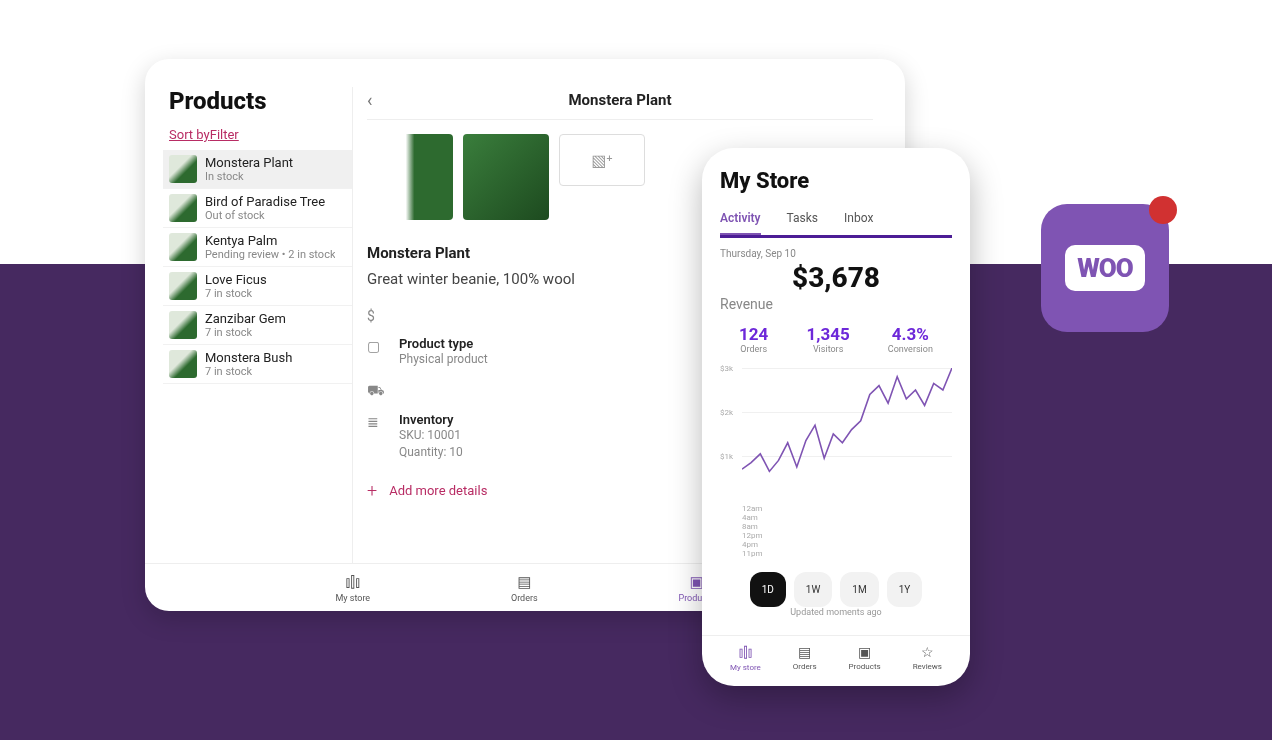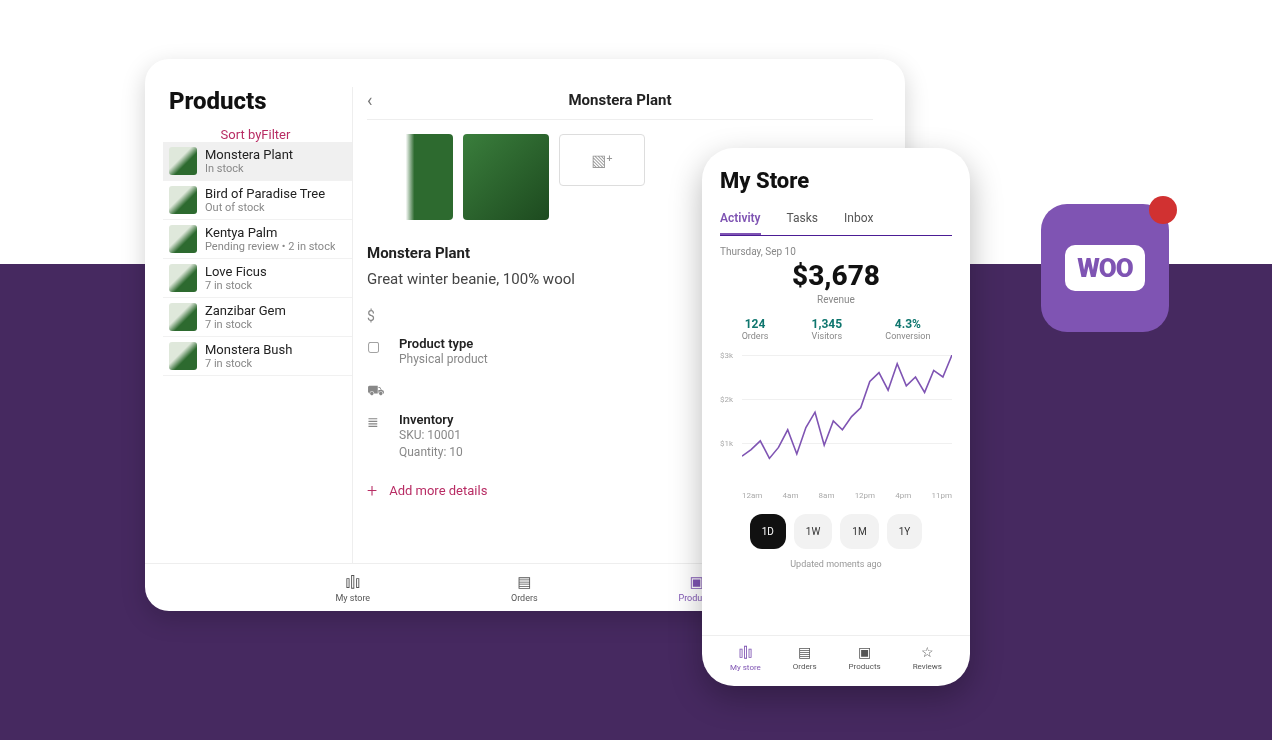--- a/index.html
+++ b/index.html
@@ -4,21 +4,21 @@
 <style>
 * { margin: 0; padding: 0; box-sizing: border-box; font-family: -apple-system, BlinkMacSystemFont, "Segoe UI", Roboto, sans-serif; }
 body { width: 1272px; height: 740px; background: #fff; position: relative; overflow: hidden; }
 .bg-purple { position: absolute; left: 0; right: 0; bottom: 0; top: 264px; background: #462960; }
 
 
 .tablet { position: absolute; left: 145px; top: 59px; width: 760px; height: 552px; background: #fff; border-radius: 24px; box-shadow: 0 8px 24px rgba(0,0,0,0.18); padding: 28px 18px 0; display: flex; flex-direction: column; overflow: hidden; }
 .tablet-body { display: flex; flex: 1; overflow: hidden; }
 .tablet-sidebar { width: 190px; padding-right: 0; border-right: 1px solid #eee; display: flex; flex-direction: column; }
 .products-title { font-size: 24px; font-weight: 800; color: #111; margin-bottom: 8px; padding: 0 2px 0 6px; }
-.sort-row { display: flex; justify-content: center; padding: 4px 10px 0 6px; font-size: 13px; color: #b82c64; }
+.sort-row { display: flex; justify-content: flex-start; padding: 4px 10px 8px 6px; font-size: 13px; color: #b82c64; text-decoration: underline; }
 .product-list { display: flex; flex-direction: column; }
 .product-item { display: flex; align-items: center; padding: 5px 6px; gap: 8px; border-bottom: 1px solid #f1f1f1; cursor: pointer; }
 .product-item.selected { background: #f0f0f0; }
 .thumb { width: 28px; height: 28px; border-radius: 3px; flex-shrink: 0; background: linear-gradient(135deg, #dfe8db 40%, #2d6a2f 60%); }
 .product-info { display: flex; flex-direction: column; overflow: hidden; }
 .product-info .name { font-size: 13px; color: #222; white-space: nowrap; overflow: hidden; text-overflow: ellipsis; }
 .product-info .meta { font-size: 11px; color: #888; }
 
 .tablet-detail { flex: 1; padding: 0 14px; overflow: hidden; }
 .detail-header { display: flex; align-items: center; justify-content: center; position: relative; padding: 4px 0 10px; border-bottom: 1px solid #eee; }
@@ -39,39 +39,39 @@
 .add-more .plus { font-size: 18px; font-weight: 300; }
 
 .tablet-nav { height: 48px; border-top: 1px solid #eee; display: flex; align-items: center; justify-content: space-around; margin: 0 -18px; padding: 0 120px; }
 .tnav { display: flex; flex-direction: column; align-items: center; gap: 2px; font-size: 9px; color: #555; cursor: pointer; }
 .tnav.active { color: #7f54b3; }
 .tnav .ic { font-size: 15px; }
 
 
 .phone { position: absolute; left: 702px; top: 148px; width: 268px; height: 538px; background: #fff; border-radius: 32px; box-shadow: 0 12px 32px rgba(0,0,0,0.28); padding: 20px 18px 10px; display: flex; flex-direction: column; overflow: hidden; }
 .store-title { font-size: 22px; font-weight: 800; color: #111; margin-bottom: 12px; }
-.tabbar { display: flex; gap: 26px; border-bottom: 1px solid #4c1d95; font-size: 12px; }
+.tabbar { display: flex; gap: 26px; border-bottom: 3px solid #4c1d95; font-size: 12px; }
 .tab { padding: 6px 0 8px; color: #555; cursor: pointer; }
 .tab.active { color: #7f54b3; font-weight: 600; border-bottom: 2px solid #7f54b3; }
 .date { text-align: left; font-size: 10px; color: #888; margin-top: 10px; }
 .revenue { text-align: center; font-size: 28px; font-weight: 800; color: #111; margin-top: 2px; }
-.revenue-label { text-align: center; font-size: 10px; color: #888; margin-top: 2px; }
+.revenue-label { text-align: left; font-size: 14px; color: #888; margin-top: 2px; }
 .stats { display: flex; justify-content: space-around; margin-top: 12px; }
 .stat { text-align: center; }
-.stat .val { font-size: 12px; font-weight: 700; color: #0f766e; }
+.stat .val { font-size: 17px; font-weight: 700; color: #6d28d9; }
 .stat .lab { font-size: 9px; color: #888; }
 .chart-area { position: relative; height: 132px; margin-top: 14px; }
 .ylabel { position: absolute; left: 0; font-size: 8px; color: #aaa; }
 .yline { position: absolute; left: 22px; right: 0; height: 1px; background: #f0f0f0; }
 .chart-svg { position: absolute; left: 22px; right: 0; top: 0; bottom: 0; }
-.xlabels { display: flex; justify-content: space-between; font-size: 8px; color: #aaa; padding: 4px 0 0 22px; }
+.xlabels { display: flex; justify-content: space-between; font-size: 8px; color: #aaa; padding: 4px 0 0 22px; flex-direction: column; }
 .range-pills { display: flex; justify-content: center; gap: 8px; margin-top: 14px; }
 .pill { padding: 12px 12px; border-radius: 12px; font-size: 10px; background: #f2f2f2; color: #333; cursor: pointer; }
 .pill.active { background: #111; color: #fff; }
-.updated { text-align: center; font-size: 9px; color: #999; margin-top: 10px; }
+.updated { text-align: center; font-size: 9px; color: #999; }
 .phone-nav { display: flex; justify-content: space-around; border-top: 1px solid #eee; margin: auto -18px 0; padding: 8px 12px 4px; }
 .pnav { display: flex; flex-direction: column; align-items: center; gap: 2px; font-size: 8px; color: #555; cursor: pointer; }
 .pnav.active { color: #7f54b3; }
 .pnav .ic { font-size: 14px; }
 
 
 .woo { position: absolute; left: 1041px; top: 204px; width: 128px; height: 128px; background: #7f54b3; border-radius: 26px; display: flex; align-items: center; justify-content: center; }
 .woo .bubble { background: #fff; border-radius: 10px; padding: 8px 12px; font-size: 26px; font-weight: 900; color: #7f54b3; position: relative; letter-spacing: -1px; }
 .woo .bubble:after { content: ''; position: absolute; bottom: -7px; right: 12px; width: 0; height: 0; border: 7px solid transparent; border-top-color: #fff; }
 .woo .dot { position: absolute; top: -8px; right: -8px; width: 28px; height: 28px; background: #d13131; border-radius: 50%; }

